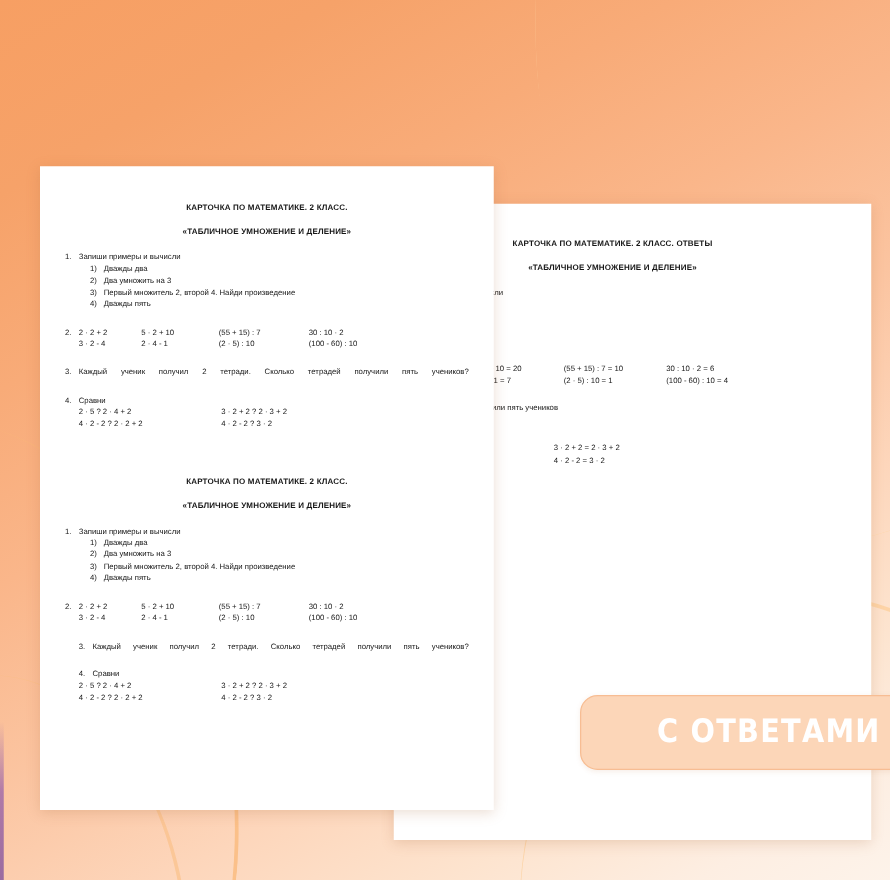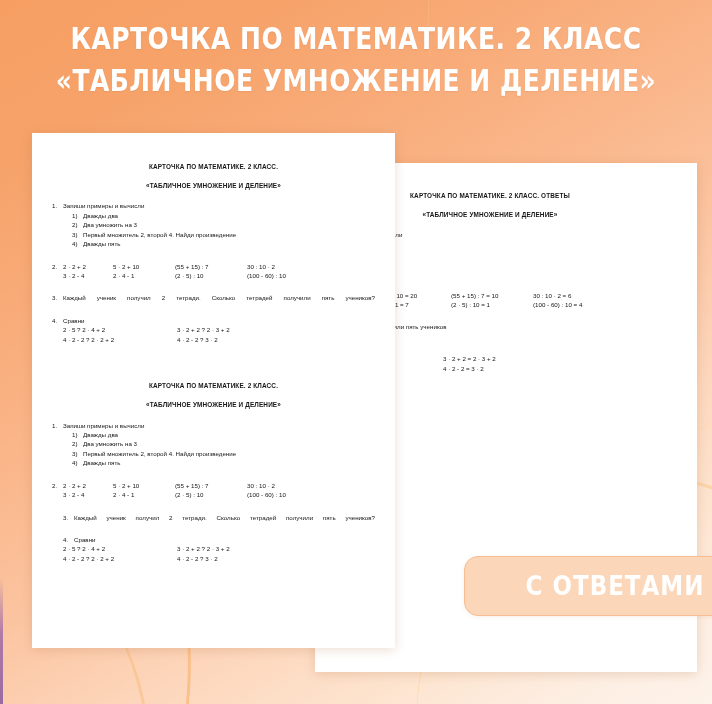--- a/index.html
+++ b/index.html
@@ -186,24 +186,20 @@
 
 <div id="stage">
 
   <div class="swoosh sw1"></div>
   <div class="swoosh sw2"></div>
   <div class="swoosh sw3"></div>
   <div class="swoosh sw4"></div>
   <div class="swoosh sw5"></div>
   <div class="edge-left"></div>
 
-  <div id="heading">
-    <span class="hl hl1">КАРТОЧКА ПО МАТЕМАТИКЕ. 2 КЛАСС</span>
-    <span class="hl hl2">«ТАБЛИЧНОЕ УМНОЖЕНИЕ И ДЕЛЕНИЕ»</span>
-  </div>
 
   <div class="paper" id="card-answers">
     <div class="inner doc">
 
       <div class="ttl">КАРТОЧКА ПО МАТЕМАТИКЕ. 2 КЛАСС. ОТВЕТЫ</div>
       <div class="ttl ttl2">«ТАБЛИЧНОЕ УМНОЖЕНИЕ И ДЕЛЕНИЕ»</div>
 
       <div class="gap-m"></div>
 
       <div class="row">

